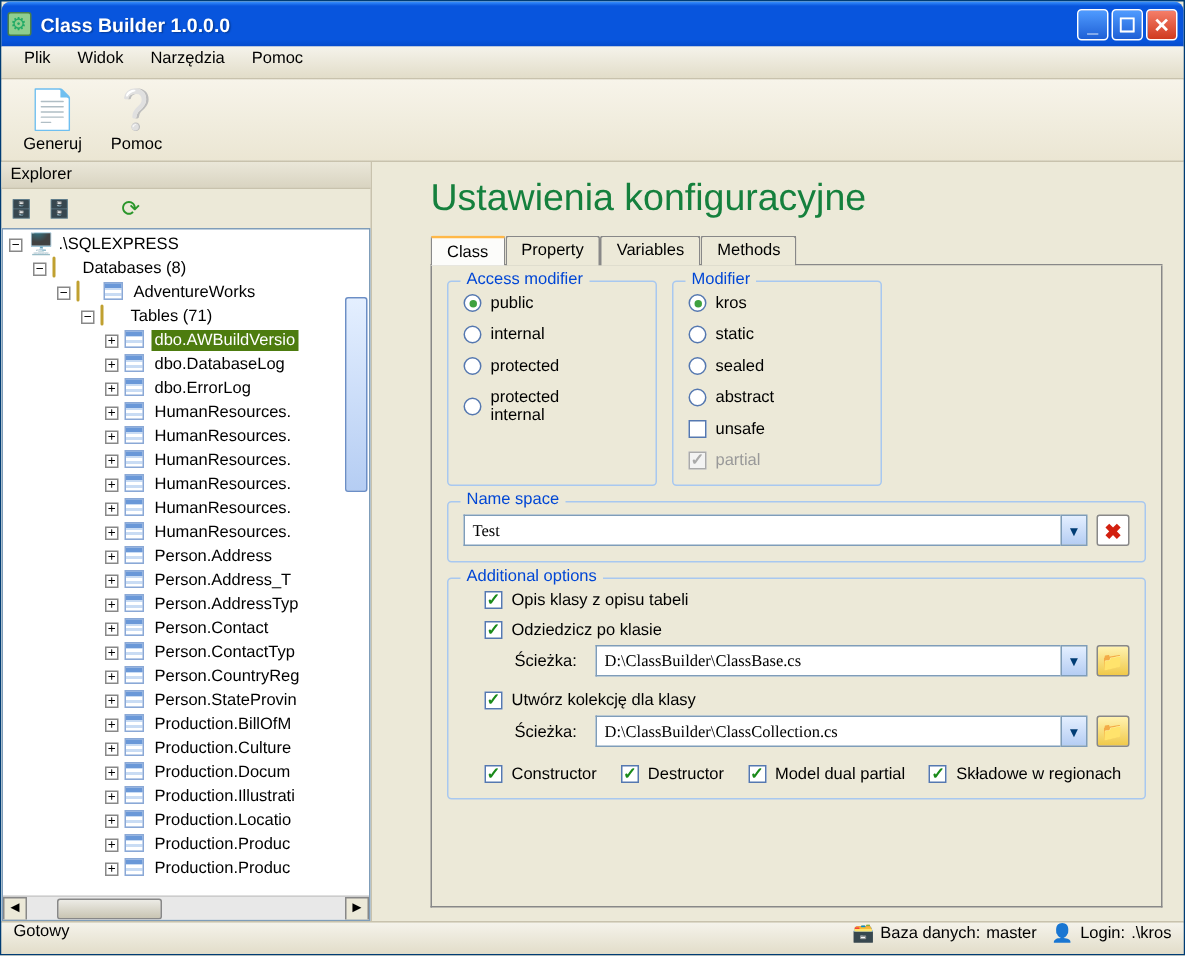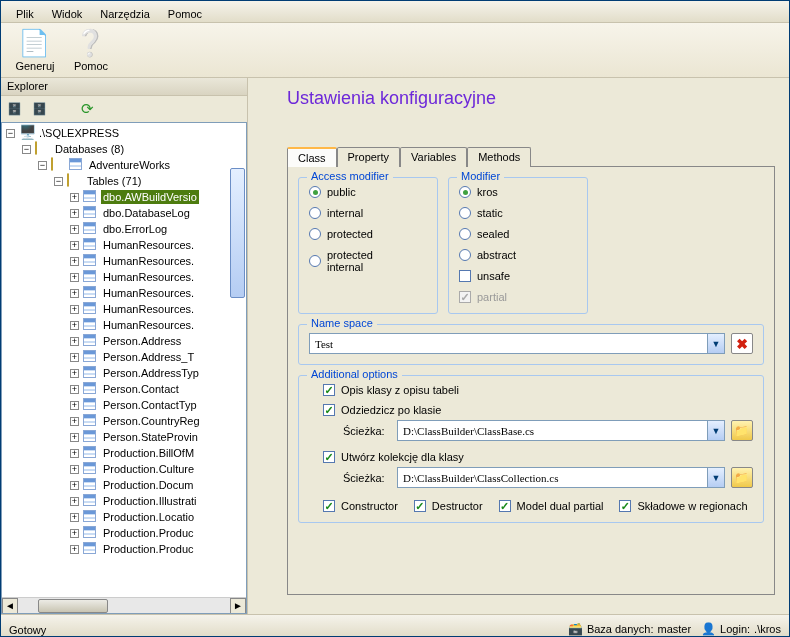--- a/index.html
+++ b/index.html
@@ -6,21 +6,21 @@
 body { font-family: Tahoma, sans-serif; font-size: 11px; background: #ece9d8; overflow: hidden; }
 .window { width: 790px; height: 637px; border: 1px solid #003c74; display: flex; flex-direction: column; background: #ece9d8; }
 .titlebar { height: 30px; background: linear-gradient(to bottom, #3a93ff 0%, #0855dd 10%, #0855dd 85%, #054bcc 100%); display: flex; align-items: center; padding: 0 4px; color: #fff; border-radius: 6px 6px 0 0; }
 .titlebar-icon { width: 16px; height: 16px; background: #8fce8f; border: 1px solid #4a804a; margin-right: 6px; border-radius: 2px; position: relative; }
 .titlebar-icon::after { content:"⚙"; position:absolute; font-size:12px; line-height:14px; left:1px; color:#2a6; }
 .titlebar-text { flex: 1; font-weight: bold; font-size: 13px; text-shadow: 1px 1px 1px rgba(0,0,0,0.3); }
 .win-btns { display: flex; gap: 2px; }
 .win-btn { width: 21px; height: 21px; border-radius: 3px; border: 1px solid #fff; display: flex; align-items: center; justify-content: center; font-size: 13px; font-weight: bold; color: #fff; }
 .win-btn.min, .win-btn.max { background: linear-gradient(to bottom,#4f9bff,#1f60d6); }
 .win-btn.close { background: linear-gradient(to bottom,#f57f6a,#d03a1f); }
-.menubar { height: 22px; background: linear-gradient(to bottom,#f5f3eb,#e2ddc9); display: flex; align-items: flex-end; padding: 0 6px; border-bottom: 1px solid #c8c2ad; }
+.menubar { height: 22px; background: linear-gradient(to bottom,#f5f3eb,#e2ddc9); display: flex; align-items: flex-start; padding: 0 6px; border-bottom: 1px solid #c8c2ad; }
 .menu-item { padding: 2px 9px; cursor: default; }
 .toolbar { height: 55px; background: linear-gradient(to bottom,#f7f4ea,#ebe6d3); border-bottom: 1px solid #c8c2ad; display: flex; padding: 2px 6px 0 6px; }
 .tool-btn { display: flex; flex-direction: column; align-items: center; width: 56px; padding: 2px 0; cursor: default; }
 .tool-icon { width: 32px; height: 32px; display:flex; align-items:center; justify-content:center; }
 .tool-label { font-size: 11px; margin-top: 1px; }
 .doc-icon { font-size: 26px; }
 .content-area { flex: 1; display: flex; min-height: 0; gap: 25px; }
 .sidebar { width: 247px; display: flex; flex-direction: column; border-right: 1px solid #c8c2ad; background: #ece9d8; }
 .sidebar-title { background: linear-gradient(to bottom,#eae7d9,#d9d4c1); border-bottom: 1px solid #c8c2ad; padding: 2px 6px; height: 18px; }
 .sidebar-tools { height: 26px; display:flex; align-items:center; padding: 0 6px; gap: 10px; }
@@ -34,23 +34,23 @@
 .table-icn { width:13px; height:12px; border:1px solid #8aa8d6; background: repeating-linear-gradient(to bottom,#fff 0,#fff 2px,#c9dcf4 2px,#c9dcf4 4px); position:relative; display:inline-block; }
 .table-icn::before { content:""; position:absolute; top:0; left:0; width:100%; height:3px; background:#6a98d8; }
 .tree-label { vertical-align:middle; padding: 1px 2px; }
 .selected { background:#4d7c0f; color:#fff; }
 .tree-scroll-h { height:16px; background:#e8e8e8; border-top:1px solid #ccc; display:flex; align-items:center; }
 .scroll-btn { width:16px; height:16px; background:#ece9d8; border:1px solid #888; font-size:10px; display:flex; align-items:center; justify-content:center; }
 .scroll-track { flex:1; height:16px; position:relative; background:#e8e8e8; }
 .scroll-thumb { position:absolute; height:14px; top:1px; background:linear-gradient(to bottom,#ecebe5,#c9c5b3); border:1px solid #888; border-radius:2px; }
 .scroll-thumb-v { position:absolute; right:1px; width:15px; background:linear-gradient(to bottom,#e4efff,#b5cdf3); border:1px solid #6b8ec6; border-radius:2px; }
 .main { flex:1; padding: 10px 14px 8px 14px; background:#ece9d8; overflow:hidden; }
-.main-heading { font-family: Arial, sans-serif; font-size: 18px; color:#6d28d9; margin-bottom: 10px; }
+.main-heading { font-family: Arial, sans-serif; font-size: 25px; color:#15803d; margin-bottom: 10px; }
 .tabstrip { display:flex; border-bottom:1px solid #888; }
-.tab { padding: 3px 10px; border:1px solid #888; border-bottom:none; background:#ece9d8; margin-right:0; margin-bottom:-1px; cursor:default; border-radius:2px 2px 0 0;margin-top:28px; }
+.tab { padding: 3px 10px; border:1px solid #888; border-bottom:none; background:#ece9d8; margin-right:0; margin-bottom:-1px; cursor:default; border-radius:2px 2px 0 0; }
 .tab.active { background:#fcfcfa; border-top:2px solid #ffb848; }
 .tab-body { border:1px solid #888; border-top:none; padding: 10px 10px 10px 10px; background:#ece9d8; height: 428px; }
 .fieldset { border:1px solid #a8c8f0; border-radius:3px; padding: 8px 10px 10px 10px; position:relative; margin-bottom:10px; }
 .fieldset-title { position:absolute; top:-8px; left:8px; background:#ece9d8; padding:0 4px; color:#0046d5; font-size:11px; }
 .row1 { display:flex; gap: 10px; }
 .radio-col { display:flex; flex-direction:column; gap: 9px; }
 .radio-item, .check-item { display:flex; align-items:center; gap:6px; white-space:nowrap; }
 .radio { width:12px; height:12px; border-radius:50%; border:1px solid #5578b0; background:#fff; display:inline-flex; align-items:center; justify-content:center; }
 .radio.sel::after { content:""; width:5px; height:5px; border-radius:50%; background:#3fa13f; }
 .checkbox { width:12px; height:12px; border:1px solid #5578b0; background:#fff; display:inline-flex; align-items:center; justify-content:center; }
@@ -58,32 +58,41 @@
 .checkbox.dis { border-color:#aaa; background:#f3f3f3; }
 .checkbox.dis::after { color:#aaa; }
 .combo { display:flex; flex:1; }
 .combo-input { flex:1; height:21px; border:1px solid #7f9db9; border-right:none; padding: 2px 5px; background:#fff; font-family: Tahoma; font-size:11px; }
 .combo-btn { width:18px; height:21px; border:1px solid #7f9db9; background: linear-gradient(to bottom,#e4efff,#b5cdf3); display:flex; align-items:center; justify-content:center; font-size:9px; color:#003c74; }
 .path-row { display:flex; align-items:center; gap:6px; padding: 4px 0 4px 20px; }
 .path-label { width:48px; }
 .browse-btn { width:22px; height:21px; border:1px solid #888; background: linear-gradient(to bottom,#fff2b0,#f0c94a); border-radius:2px; display:flex; align-items:center; justify-content:center; font-size:12px;}
 .del-btn { width:22px; height:21px; border:1px solid #888; background:#fff; display:flex; align-items:center; justify-content:center; color:#d2200f; font-weight:bold; font-size:14px; border-radius:2px;}
 .check-inline-row { display:flex; gap:16px; margin-top:8px; flex-wrap:wrap;align-items:flex-end; }
-.statusbar { height:22px; background: linear-gradient(to bottom,#f5f3eb,#e2ddc9); border-top:1px solid #c8c2ad; display:flex; align-items:flex-end; padding:0 8px; }
+.statusbar { height:22px; background: linear-gradient(to bottom,#f5f3eb,#e2ddc9); border-top:1px solid #c8c2ad; display:flex; align-items:flex-start; padding:0 8px; }
 .status-left { flex:1; }
 .status-seg { display:flex; align-items:center; gap:4px; margin-left:10px; }
 .sb-icon { font-size:12px; }
 .st-icon { color:#3a7; font-size:12px; }
 .ref-icon { color:#2a962a; font-size:15px; }
 </style>
 </head>
 <body>
 
 <div class="window">
 
+  <div class="titlebar">
+    <span class="titlebar-icon"></span>
+    <span class="titlebar-text">Class Builder 1.0.0.0</span>
+    <div class="win-btns">
+      <div class="win-btn min">_</div>
+      <div class="win-btn max">☐</div>
+      <div class="win-btn close">✕</div>
+    </div>
+  </div>
 
   <div class="menubar">
     <div class="menu-item">Plik</div>
     <div class="menu-item">Widok</div>
     <div class="menu-item">Narzędzia</div>
     <div class="menu-item">Pomoc</div>
   </div>
 
   <div class="toolbar">
     <div class="tool-btn">

